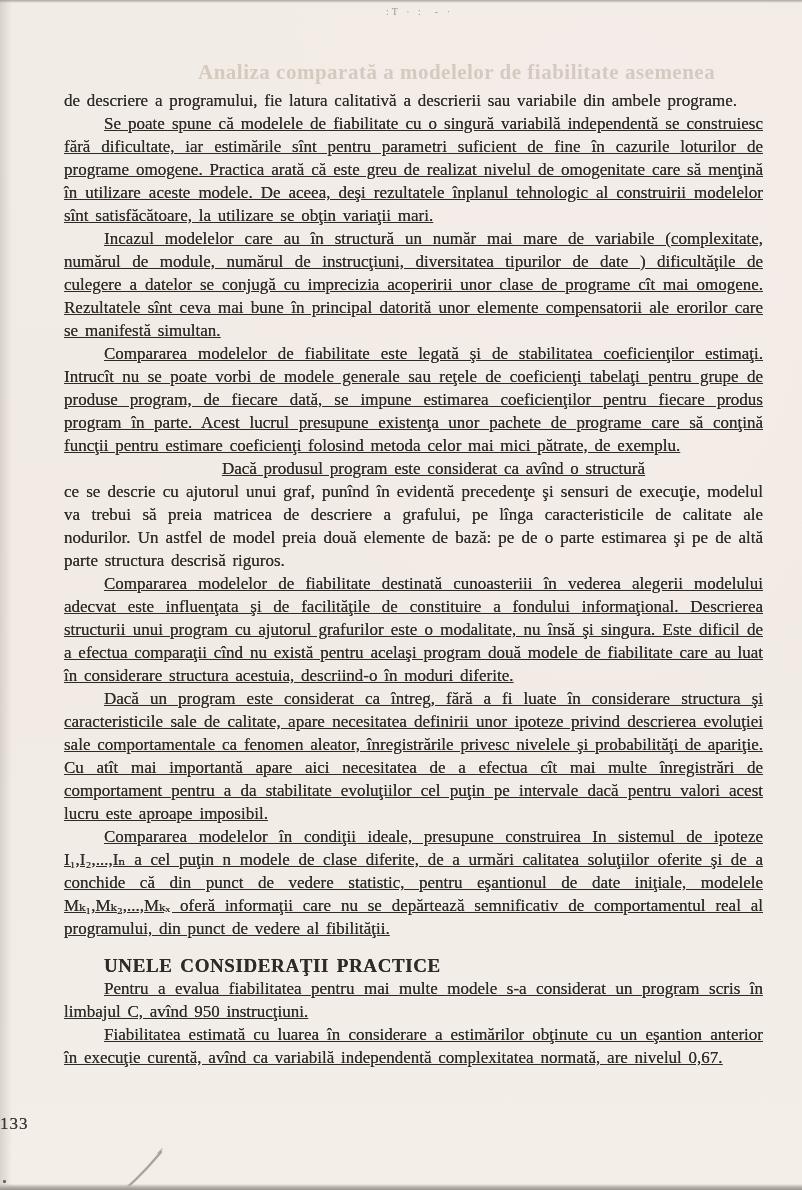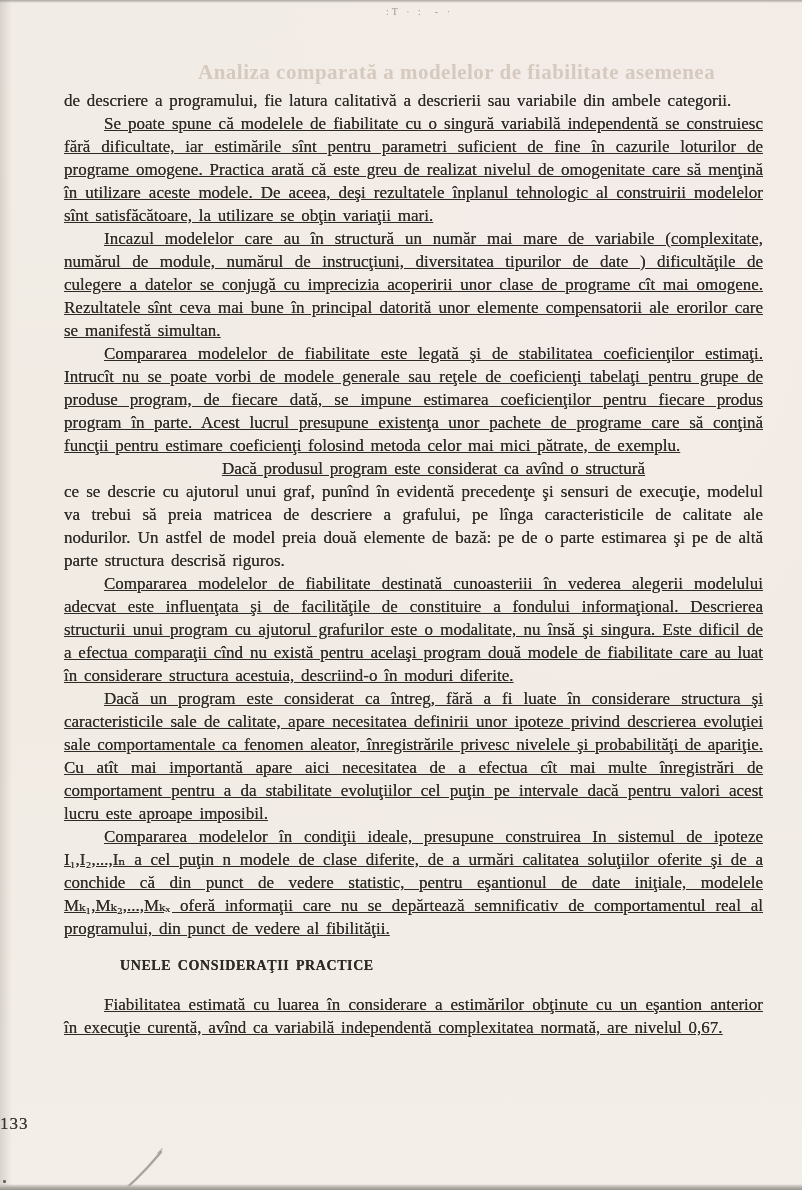--- a/index.html
+++ b/index.html
@@ -66,25 +66,25 @@
     word-spacing: 2.5px;
     text-shadow: 0 0 0.5px rgba(46,43,39,0.85);
   }
   .textcol p {
     margin: 0;
     padding: 0;
   }
   .ind { text-indent: 40px; text-decoration: underline; }
   .shortline { text-align: center; }
   .heading {
-    margin: 16px;
+    margin: 0;
     padding: 0;
     margin-top: 14px;
     text-indent: 40px;
-    font-size: 14px;
+    font-size: 19px;
     font-weight: bold;
     letter-spacing: 0.6px;
     text-align: left;
   }
   .pagenum {
     position: absolute;
     left: 0; top: 1114px;
     width: 796px;
     text-align: left;
     font-size: 17px;
@@ -104,30 +104,31 @@
 <div class="page">
 
   <div class="edge-top"></div>
   <div class="edge-left"></div>
 
   <div class="smudge">:T · :  - ·</div>
 
   <div class="ghost-title">Analiza comparată a modelelor de fiabilitate asemenea</div>
 
   <div class="textcol">
-    <p>de descriere a programului, fie latura calitativă a descrierii sau variabile din ambele categorii.</p>
+    <p>de descriere a programului, fie latura calitativă a descrierii sau variabile din ambele programe.</p>
     <p class="ind">Se poate spune că modelele de fiabilitate cu o singură variabilă independentă se construiesc fără dificultate, iar estimările sînt pentru parametri suficient de fine în cazurile loturilor de programe omogene. Practica arată că este greu de realizat nivelul de omogenitate care să menţină în utilizare aceste modele. De aceea, deşi rezultatele înplanul tehnologic al construirii modelelor sînt satisfăcătoare, la utilizare se obţin variaţii mari.</p>
     <p class="ind">Incazul modelelor care au în structură un număr mai mare de variabile (complexitate, numărul de module, numărul de instrucţiuni, diversitatea tipurilor de date ) dificultăţile de culegere a datelor se conjugă cu imprecizia acoperirii unor clase de programe cît mai omogene. Rezultatele sînt ceva mai bune în principal datorită unor elemente compensatorii ale erorilor care se manifestă simultan.</p>
     <p class="ind">Compararea modelelor de fiabilitate este legată şi de stabilitatea coeficienţilor estimaţi. Intrucît nu se poate vorbi de modele generale sau reţele de coeficienţi tabelaţi pentru grupe de produse program, de fiecare dată, se impune estimarea coeficienţilor pentru fiecare produs program în parte. Acest lucrul presupune existenţa unor pachete de programe care să conţină funcţii pentru estimare coeficienţi folosind metoda celor mai mici pătrate, de exemplu.</p>
     <p class="ind shortline">Dacă produsul program este considerat ca avînd o structură</p>
     <p>ce se descrie cu ajutorul unui graf, punînd în evidentă precedenţe şi sensuri de execuţie, modelul va trebui să preia matricea de descriere a grafului, pe lînga caracteristicile de calitate ale nodurilor. Un astfel de model preia două elemente de bază: pe de o parte estimarea şi pe de altă parte structura descrisă riguros.</p>
     <p class="ind">Compararea modelelor de fiabilitate destinată cunoasteriii în vederea alegerii modelului adecvat este influenţata şi de facilităţile de constituire a fondului informaţional. Descrierea structurii unui program cu ajutorul grafurilor este o modalitate, nu însă şi singura. Este dificil de a efectua comparaţii cînd nu există pentru acelaşi program două modele de fiabilitate care au luat în considerare structura acestuia, descriind-o în moduri diferite.</p>
     <p class="ind">Dacă un program este considerat ca întreg, fără a fi luate în considerare structura şi caracteristicile sale de calitate, apare necesitatea definirii unor ipoteze privind descrierea evoluţiei sale comportamentale ca fenomen aleator, înregistrările privesc nivelele şi probabilităţi de apariţie. Cu atît mai importantă apare aici necesitatea de a efectua cît mai multe înregistrări de comportament pentru a da stabilitate evoluţiilor cel puţin pe intervale dacă pentru valori acest lucru este aproape imposibil.</p>
     <p class="ind">Compararea modelelor în condiţii ideale, presupune construirea In sistemul de ipoteze I₁,I₂,...,Iₙ a cel puţin n modele de clase diferite, de a urmări calitatea soluţiilor oferite şi de a conchide că din punct de vedere statistic, pentru eşantionul de date iniţiale, modelele Mₖ₁,Mₖ₂,...,Mₖₓ oferă informaţii care nu se depărtează semnificativ de comportamentul real al programului, din punct de vedere al fibilităţii.</p>
     <h2 class="heading">UNELE CONSIDERAŢII PRACTICE</h2>
+    <p class="ind">Pentru a evalua fiabilitatea pentru mai multe modele s-a considerat un program scris în limbajul C, avînd 950 instrucţiuni.</p>
     <p class="ind">Fiabilitatea estimată cu luarea în considerare a estimărilor obţinute cu un eşantion anterior în execuţie curentă, avînd ca variabilă independentă complexitatea normată, are nivelul 0,67.</p>
   </div>
 
   <div class="pagenum">133</div>
 
   <svg class="pen-stroke" width="802" height="1190" viewBox="0 0 802 1190">
     <path d="M 122,1192 Q 136,1180 147,1168 Q 156,1158 161,1152" fill="none" stroke="#8f8a83" stroke-width="2.4" stroke-linecap="round" opacity="0.75"></path>
     <path d="M 158,1153 Q 161,1150 162,1149" fill="none" stroke="#8f8a83" stroke-width="1.2" stroke-linecap="round" opacity="0.6"></path>
   </svg>
 

